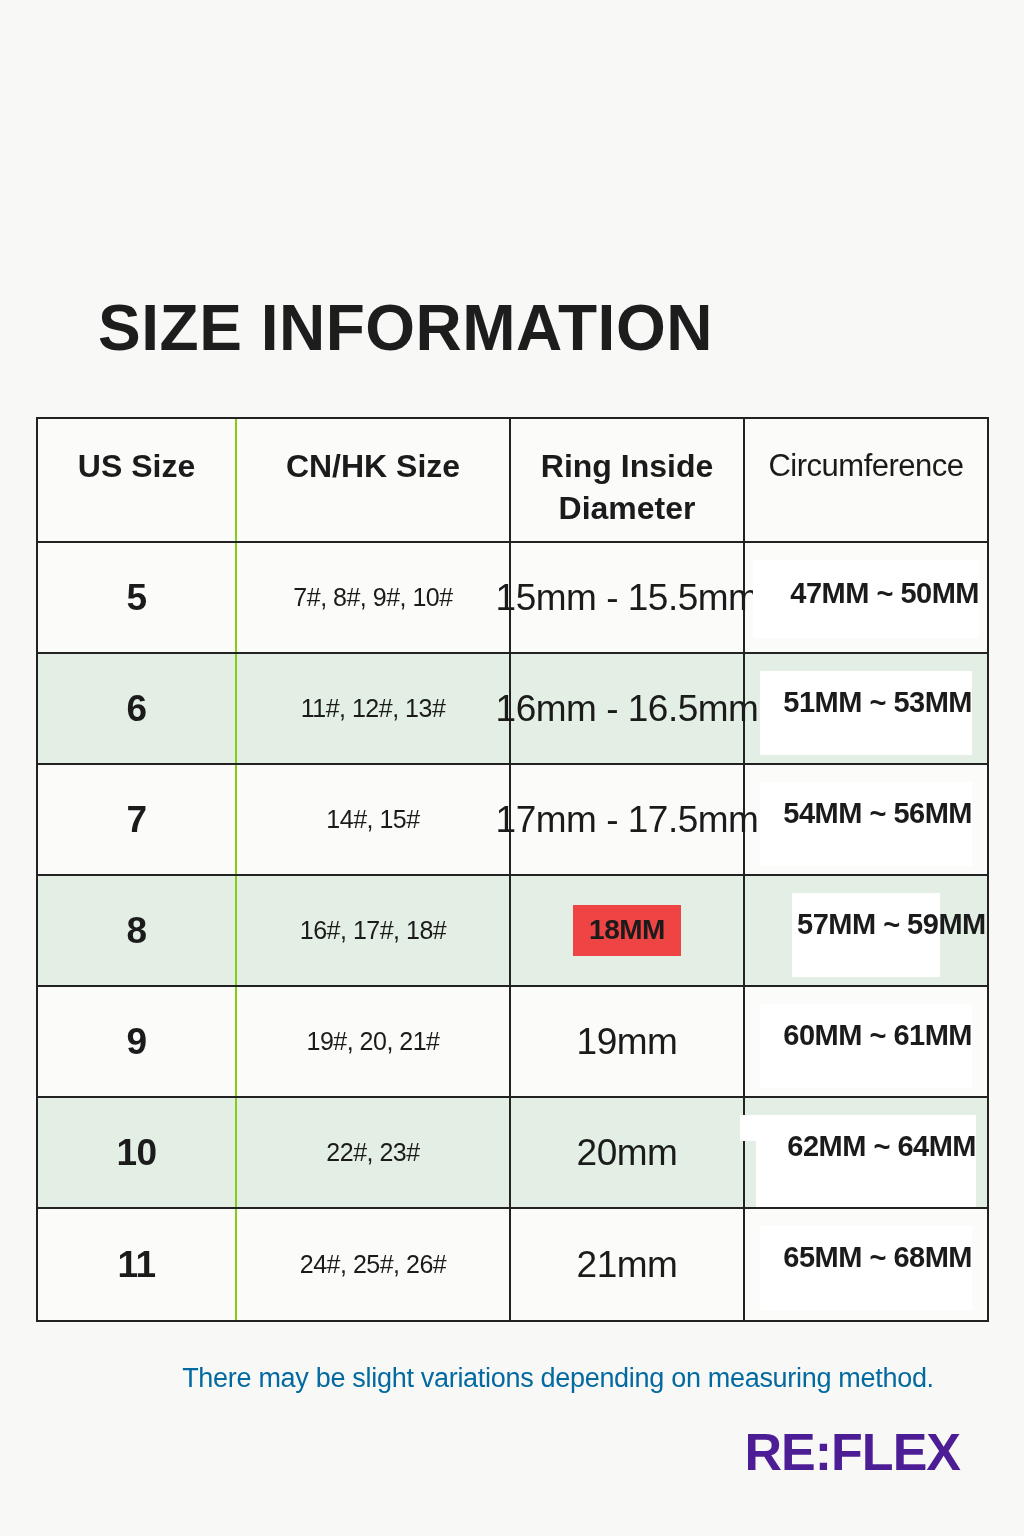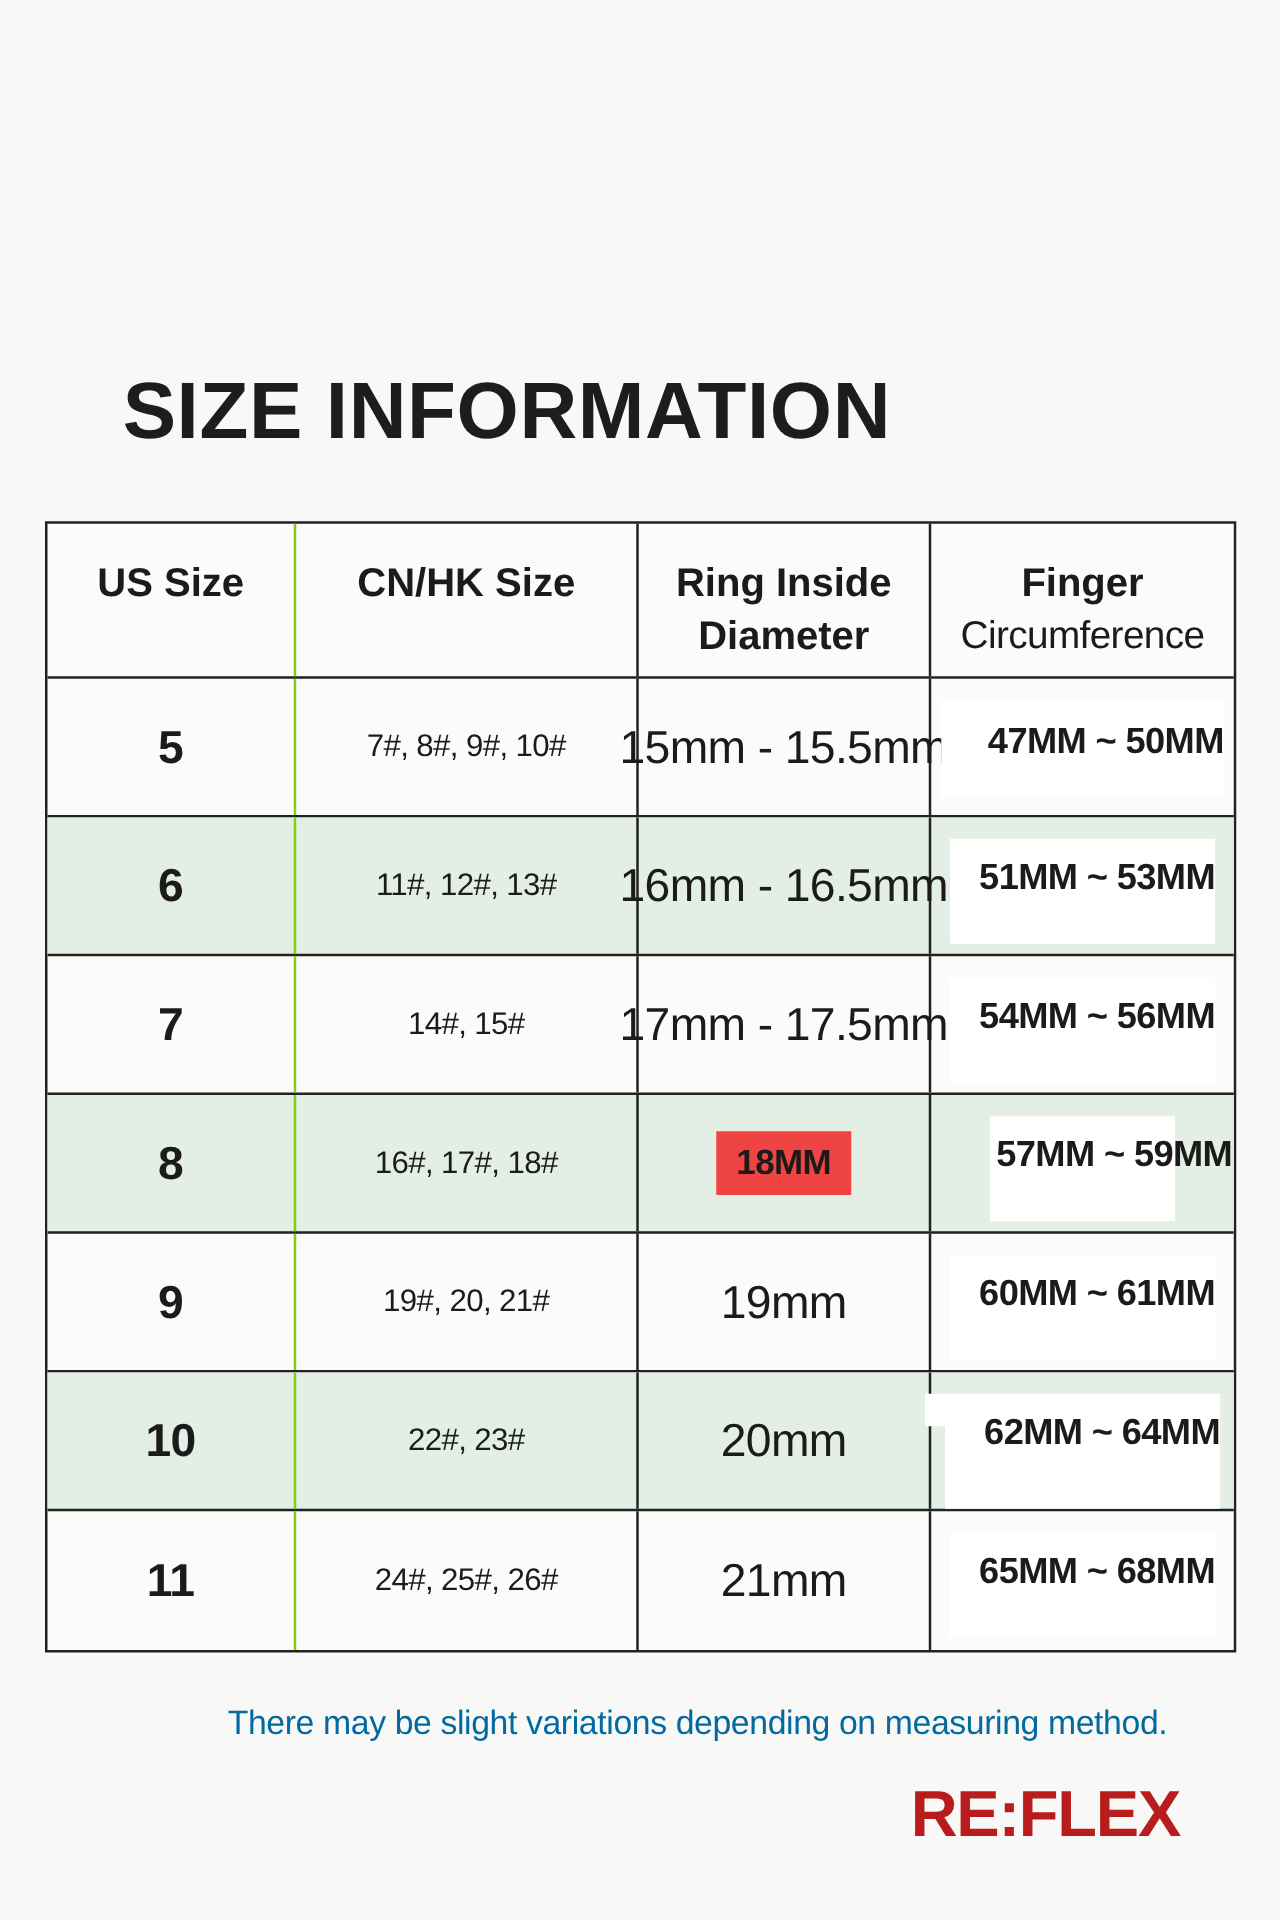--- a/index.html
+++ b/index.html
@@ -73,23 +73,23 @@
   }
 
   .note {
     position:absolute; top:1363px; left:0; width:1024px;
     text-align:center; padding-left:92px;
     font-size:27px; font-weight:400; letter-spacing:-0.3px;
     color:#0369a1;
   }
 
   .brand {
-    position:absolute; top:1422px; right:80px;
+    position:absolute; top:1422px; right:64px;
     font-size:52px; font-weight:700; letter-spacing:-1px;
-    color:#b91c1c;
+    color:#4c1d95;
   }
 </style>
 </head>
 <body>
 
 <h1 class="page-title">SIZE INFORMATION</h1>
 
 <div class="size-table">
 
   <div class="trow header">
@@ -97,21 +97,20 @@
       <span class="sub-bold">US Size</span>
     </div>
     <div class="cell c2 hcell">
       <span class="sub-bold">CN/HK Size</span>
     </div>
     <div class="cell c3 hcell">
       <span class="sub-bold">Ring Inside</span>
       <span class="sub-bold">Diameter</span>
     </div>
     <div class="cell c4 hcell">
-      <span class="sub-bold">Finger</span>
       <span class="sub-regular">Circumference</span>
     </div>
   </div>
 
   <div class="trow data">
     <div class="cell c1 dcell">
         <span class="us-val">5</span>
       </div>
     <div class="cell c2 dcell">
         <span class="cn-val">7#, 8#, 9#, 10#</span>

